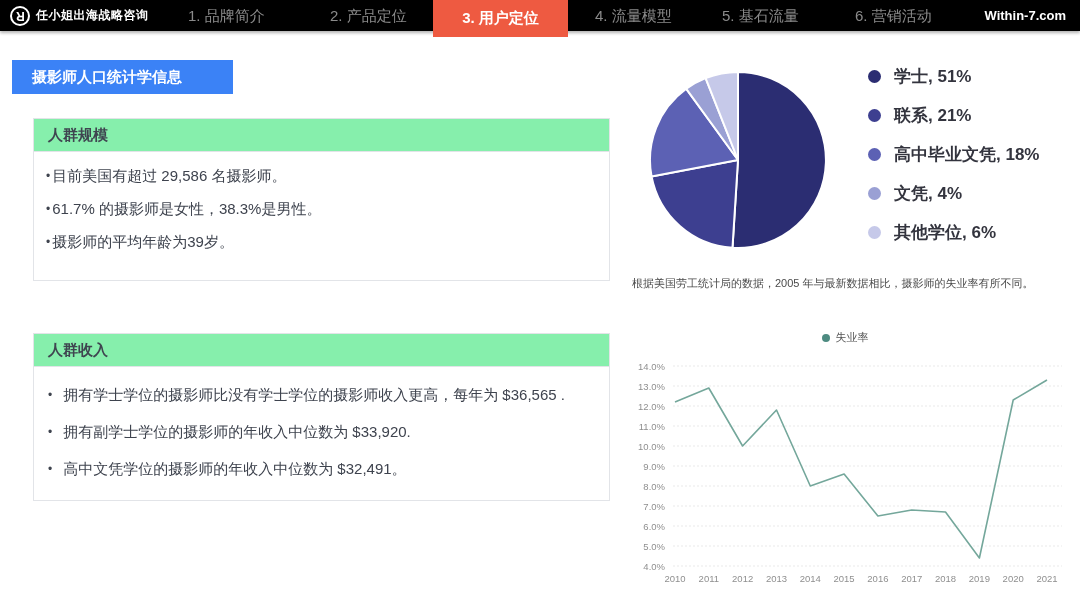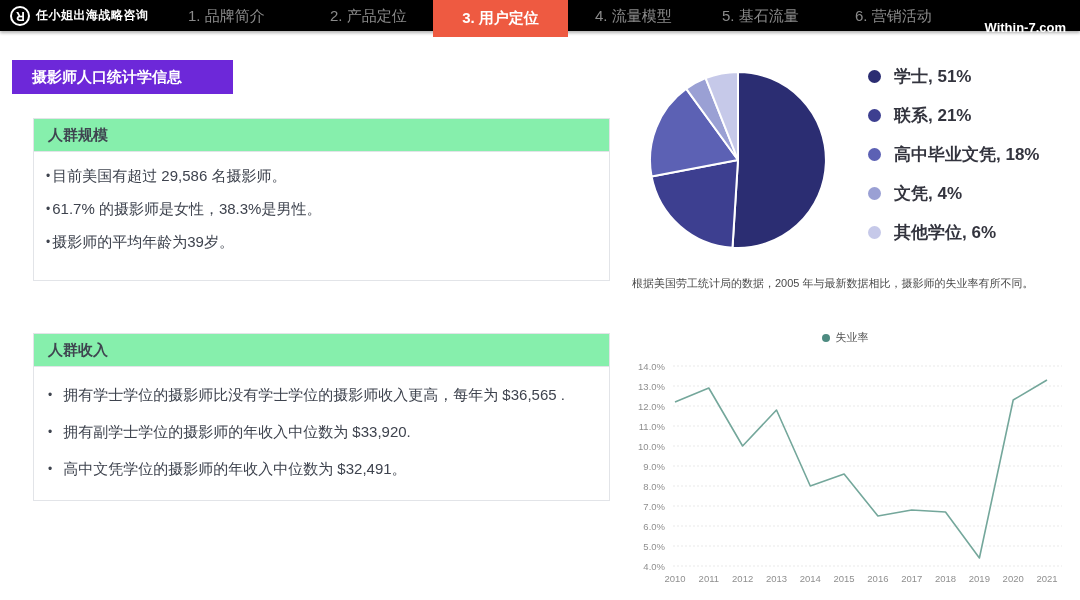--- a/index.html
+++ b/index.html
@@ -25,26 +25,26 @@
     position:absolute; top:0; height:31px; line-height:31px;
     color:#8b8b8b; font-size:15px; cursor:pointer; white-space:nowrap;
   }
   .nav-tab.t0 { left:188px; }
   .nav-tab.t1 { left:330px; }
   .nav-tab.t2 { left:433px; width:135px; height:37px; line-height:35px; text-align:center;
                 color:#fff; font-weight:bold; }
   .nav-tab.t3 { left:595px; }
   .nav-tab.t4 { left:722px; }
   .nav-tab.t5 { left:855px; }
-  .site { position:absolute; right:14px; top:12px; height:31px; line-height:31px;
+  .site { position:absolute; right:14px; top:0; height:31px; line-height:31px;
           color:#fff; font-size:13px; font-weight:bold; cursor:pointer; }
   
   .badge {
     position:absolute; left:12px; top:60px; width:221px; height:34px;
-    background:#6d28d9; color:#fff; font-weight:bold; font-size:15px;
+    background:#3b82f6; color:#fff; font-weight:bold; font-size:15px;
     line-height:34px; padding-left:20px;
   }
   
   .box { position:absolute; left:33px; width:577px; border:1px solid #e2e4e8; background:#fff; }
   .box header {
     background:#86efac; border-bottom:1px solid #e2e4e8; height:33px; line-height:32px;
     padding-left:14px; font-weight:bold; font-size:15px; color:#3f4550;
   }
   .box ul { list-style:none; }
   .box li { font-size:15px; color:#3e434e; line-height:20px; }

